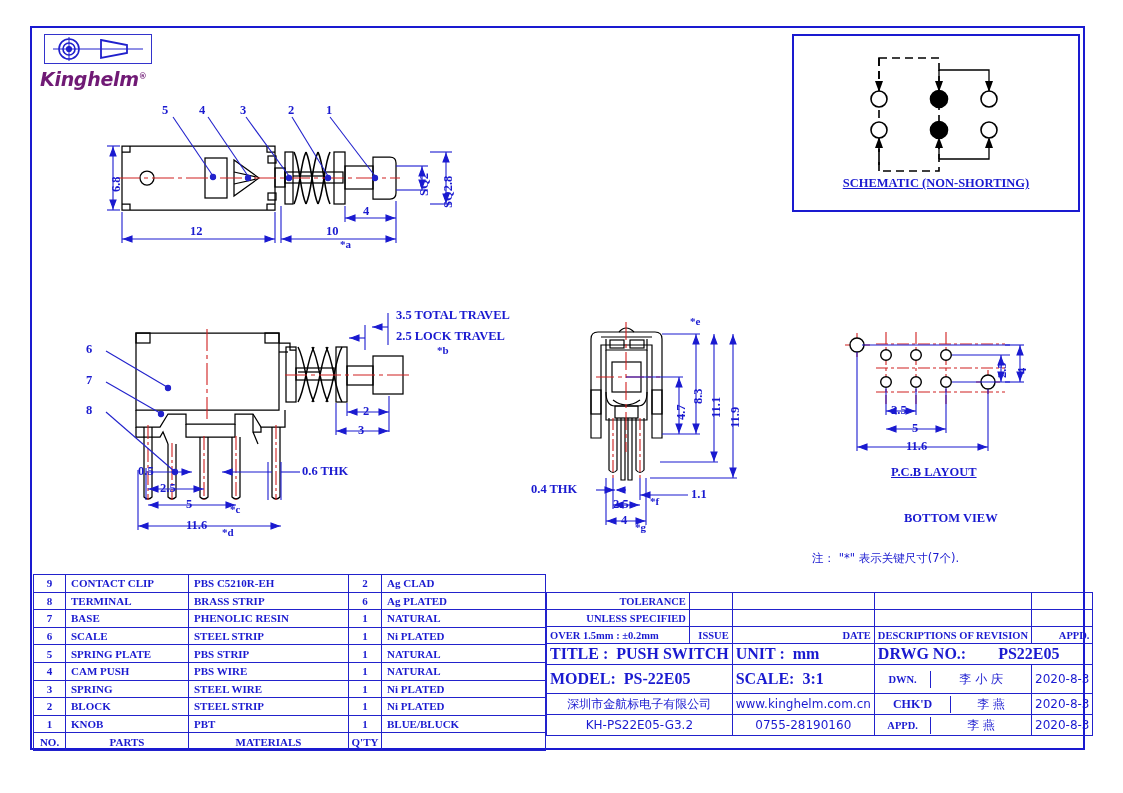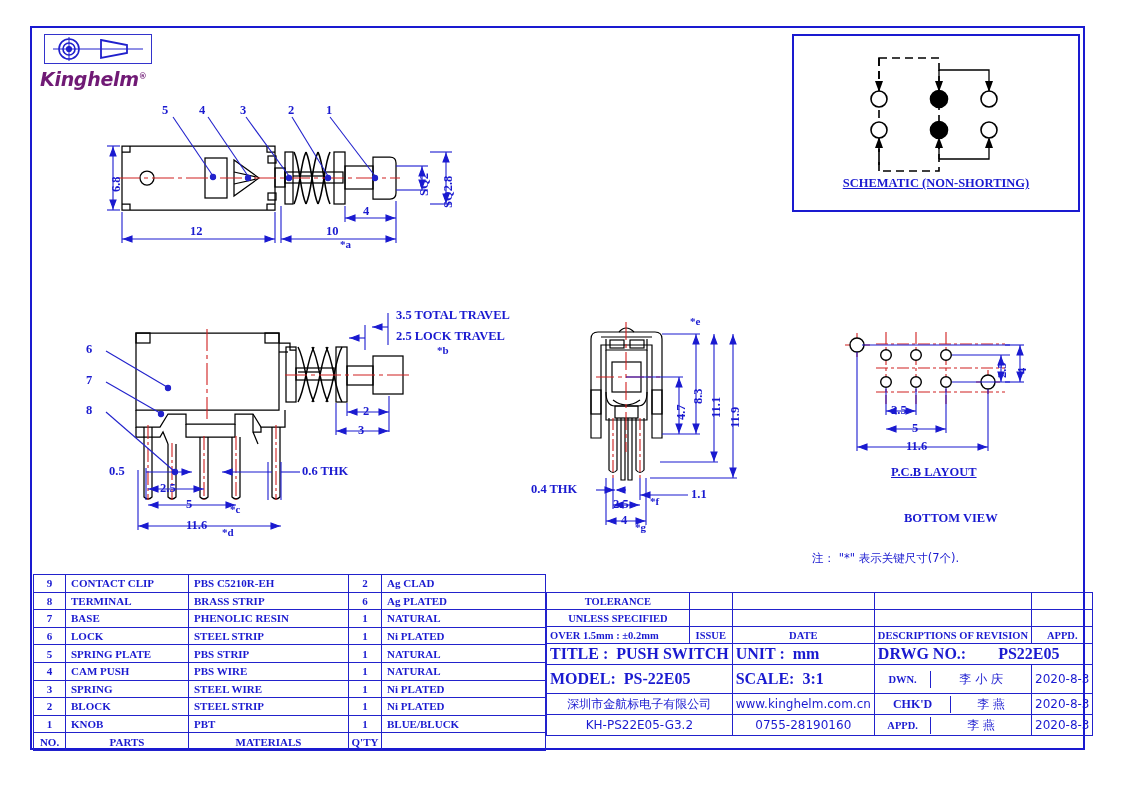--- a/index.html
+++ b/index.html
@@ -123,21 +123,21 @@
   #title-block td {
     border: 1.2px solid #2222cc;
     color: #1a1ad0;
     font-weight: bold;
     font-size: 10.5px;
     padding: 0 3px;
     white-space: nowrap;
     height: 17px;
     overflow: hidden;
   }
-  #title-block td.c  { text-align: center; }
+  #title-block td.c  { text-align: right; }
   #title-block td.cn { font-family: "DejaVu Sans", sans-serif; font-weight: normal; font-size: 12px; text-align: center; }
   #title-block td.cnl{ font-family: "DejaVu Sans", sans-serif; font-weight: normal; font-size: 12px; text-align: center; letter-spacing: 0.5px;}
   #title-block td.ascii { font-family: "DejaVu Sans", sans-serif; font-weight: normal; font-size: 12px; text-align: center; }
   #title-block td.big { font-size: 16px; }
 </style>
 </head>
 <body>
 
 <div id="page">
 
@@ -395,21 +395,21 @@
   </svg>
 
   <div class="lbl" style="left:86px; top:343px;">6</div>
   <div class="lbl" style="left:86px; top:374px;">7</div>
   <div class="lbl" style="left:86px; top:404px;">8</div>
   <div class="lbl" style="left:396px; top:309px;">3.5  TOTAL TRAVEL</div>
   <div class="lbl" style="left:396px; top:330px;">2.5  LOCK TRAVEL</div>
   <div class="lbl small" style="left:437px; top:345px;">*b</div>
   <div class="lbl" style="left:363px; top:405px;">2</div>
   <div class="lbl" style="left:358px; top:424px;">3</div>
-  <div class="lbl" style="left:109px; top:465px;">0.5</div>
+  <div class="lbl" style="left:138px; top:465px;">0.5</div>
   <div class="lbl" style="left:302px; top:465px;">0.6  THK</div>
   <div class="lbl" style="left:160px; top:482px;">2.5</div>
   <div class="lbl" style="left:186px; top:498px;">5</div>
   <div class="lbl small" style="left:230px; top:504px;">*c</div>
   <div class="lbl" style="left:186px; top:519px;">11.6</div>
   <div class="lbl small" style="left:222px; top:527px;">*d</div>
 
   <svg class="draw" width="1123" height="793">
     <g stroke="#000" fill="none" stroke-width="1.2">
 
@@ -590,21 +590,21 @@
       </tr>
       <tr>
         <td class="c w-no">7</td>
         <td class="w-pt">BASE</td>
         <td class="w-mt">PHENOLIC RESIN</td>
         <td class="c w-qty">1</td>
         <td>NATURAL</td>
       </tr>
       <tr>
         <td class="c w-no">6</td>
-        <td class="w-pt">LOCK</td>
+        <td class="w-pt">SCALE</td>
         <td class="w-mt">STEEL STRIP</td>
         <td class="c w-qty">1</td>
         <td>Ni PLATED</td>
       </tr>
       <tr>
         <td class="c w-no">5</td>
         <td class="w-pt">SPRING PLATE</td>
         <td class="w-mt">PBS STRIP</td>
         <td class="c w-qty">1</td>
         <td>NATURAL</td>

